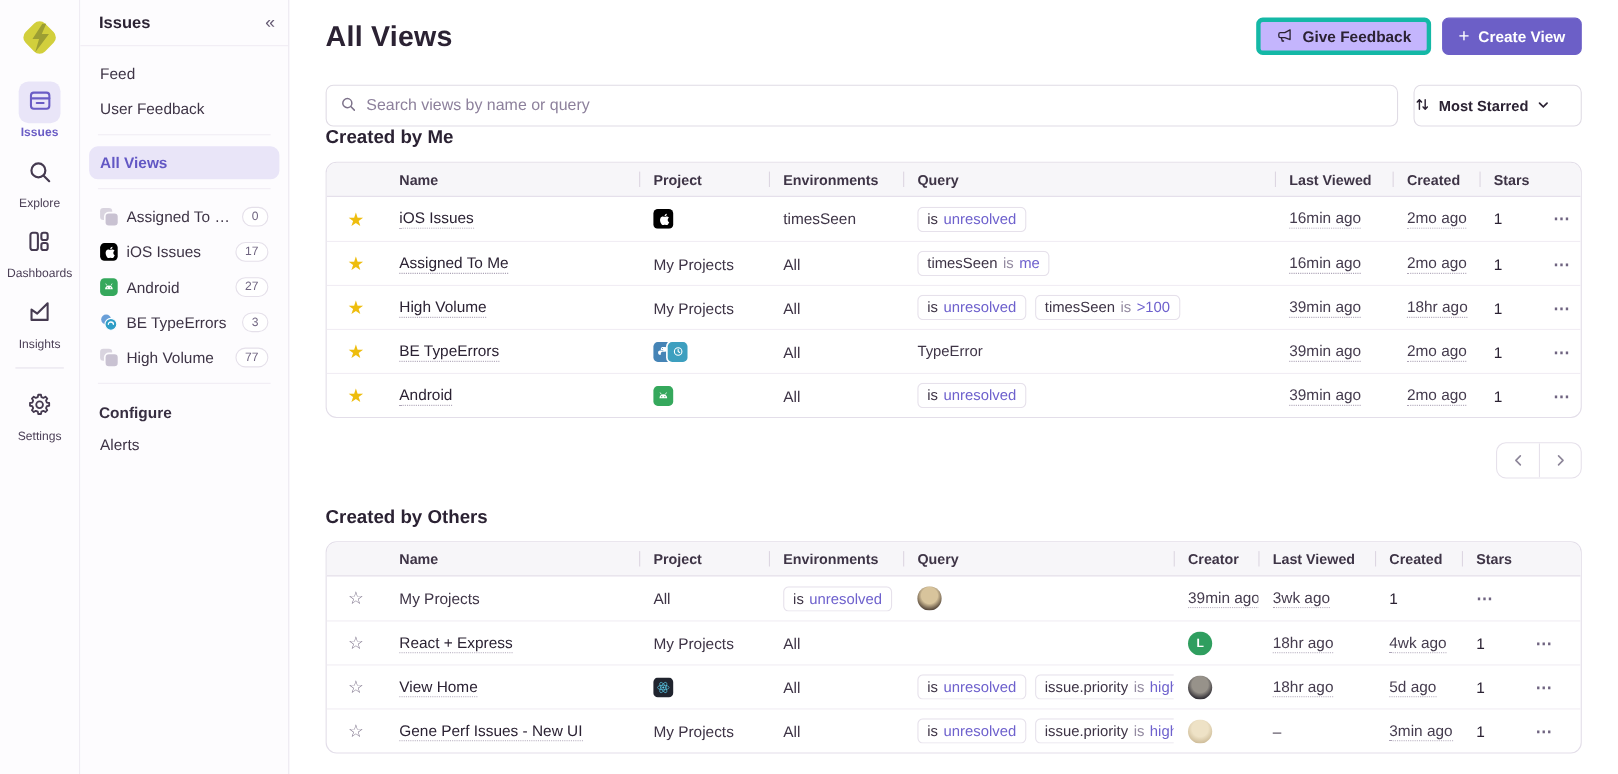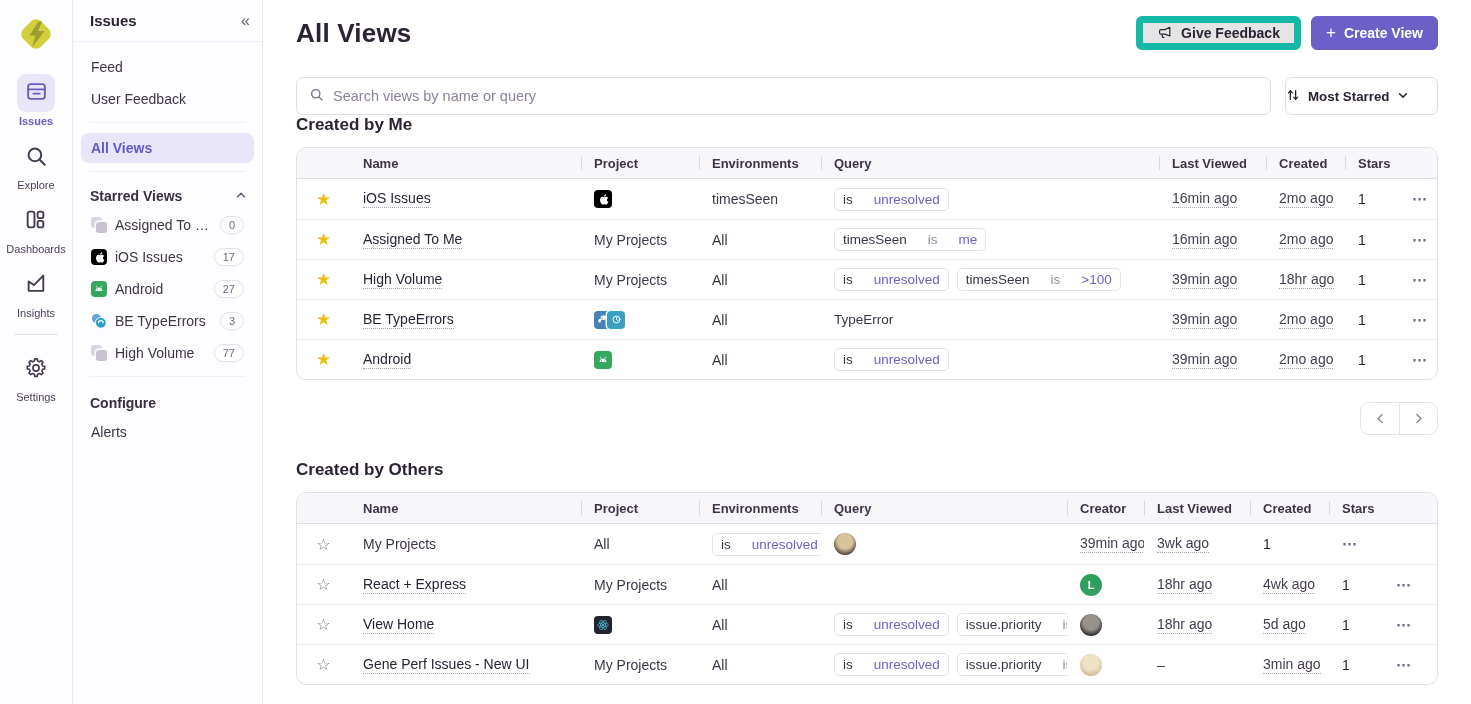--- a/index.html
+++ b/index.html
@@ -51,21 +51,21 @@
   .picon-group { display:inline-flex; align-items:center; }
   .picon-group .picon + .picon { margin-left:-5px; box-shadow:0 0 0 1.5px #fff; }
 
   
   .main { flex:1; padding:0 33px; overflow:hidden; }
   .main-head { display:flex; justify-content:space-between; align-items:center; margin-top:16px; }
   .page-title { font-size:26px; font-weight:bold; letter-spacing:.2px; }
   .head-btns { display:flex; gap:10px; }
   .btn { height:34px; border-radius:6px; display:inline-flex; align-items:center; gap:8px;
          padding:0 14px; font-size:14px; font-weight:bold; cursor:pointer; }
-  .btn-default { background:#e5e5e5; border:7px solid #14b8a6; color:#2b2233; }
+  .btn-default { background:#c4b5fd; border:4px solid #14b8a6; color:#2b2233; }
   .btn-primary { background:#6c5fc7; border:1px solid #6c5fc7; color:#fff; }
 
   .toolbar { display:flex; gap:14px; margin-top:27px; }
   .search { flex:1; height:38px; background:#fff; border:1px solid #e0dce5; border-radius:7px;
             display:flex; align-items:center; gap:9px; padding:16px 12px; }
   .search input { flex:1; border:none; outline:none; font-size:14.5px; color:#2b2233;
                   font-family:"Liberation Sans", sans-serif; background:transparent; }
   .search input::placeholder { color:#8d819c; }
   .sort-btn { width:153px; height:38px; background:#fff; border:1px solid #e0dce5; border-radius:7px;
               display:flex; align-items:center; gap:8px; font-weight:bold;
@@ -85,21 +85,21 @@
   .trow { display:grid; align-items:center; height:40px; font-size:14px; }
   .trow + .trow { border-top:1px solid #f1edf4; }
   .td { padding-left:13px; overflow:hidden; white-space:nowrap; display:flex; align-items:center; }
   .td.star-cell { padding-left:0; justify-content:center; }
   .star-filled { color:#eebd0e; font-size:17px; cursor:pointer; }
   .star-outline { color:#7a6f87; font-size:16px; cursor:pointer; }
   .name-link { color:#2b2233; border-bottom:1px dotted #aca3b6; padding-bottom:1px; cursor:pointer; }
   .proj-label, .env-label { color:#3e3446; }
   .chips { display:flex; gap:8px; }
   .chip { border:1px solid #e6e1eb; border-radius:5px; background:#fff; padding:3px 8px;
-          font-size:13.5px; display:inline-flex; gap:21px; white-space:nowrap; flex:none; }
+          font-size:13.5px; display:inline-flex; gap:5px; white-space:nowrap; flex:none; }
   .chip.plain { border:none; padding:3px 0; }
   .q-dark { color:#3e3446; } .q-muted { color:#948ba1; } .q-purple { color:#6e61cd; }
   .time { color:#453c4e; border-bottom:1px dotted #aca3b6; padding-bottom:1px; }
   .dash { color:#453c4e; }
   .avatar { width:22px; height:22px; border-radius:50%; display:inline-flex; align-items:center;
             justify-content:center; font-size:11px; font-weight:bold; color:#fff; flex:none; }
   .actions-btn { color:#6f6480; font-size:15px; font-weight:bold; letter-spacing:1px; cursor:pointer; }
 
   .pagination { display:flex; justify-content:flex-end; margin-top:22px; }
   .page-group { display:flex; border:1px solid #e6e1eb; border-radius:9px; overflow:hidden; background:#fff; }
@@ -185,28 +185,20 @@
   </div>
   <div class="sb-pad">
     <div class="sb-item">Feed</div>
     <div class="sb-item">User Feedback</div>
   </div>
   <div class="sb-div"></div>
   <div class="sb-pad" style="padding-top:2px;">
     <div class="sb-item active">All Views</div>
   </div>
   <div class="sb-div"></div>
-  <div class="sb-section-head">
-    <span>Starred Views</span>
-    <span>
-      <svg width="12" height="12" viewBox="0 0 14 14" fill="none" stroke="#655a73" stroke-width="1.8" stroke-linecap="round">
-          <path d="M3 9l4-4 4 4"></path>
-        </svg>
-    </span>
-  </div>
   <div class="sb-pad" style="padding-top:2px;" id="starred-list">
       <div class="sb-star-item">
         <span class="stack-icon">
           <span class="sq back"></span>
           <span class="sq front"></span>
         </span>
         <span class="label">Assigned To Me</span>
         <span class="count-pill">0</span>
       </div>
       <div class="sb-star-item">

